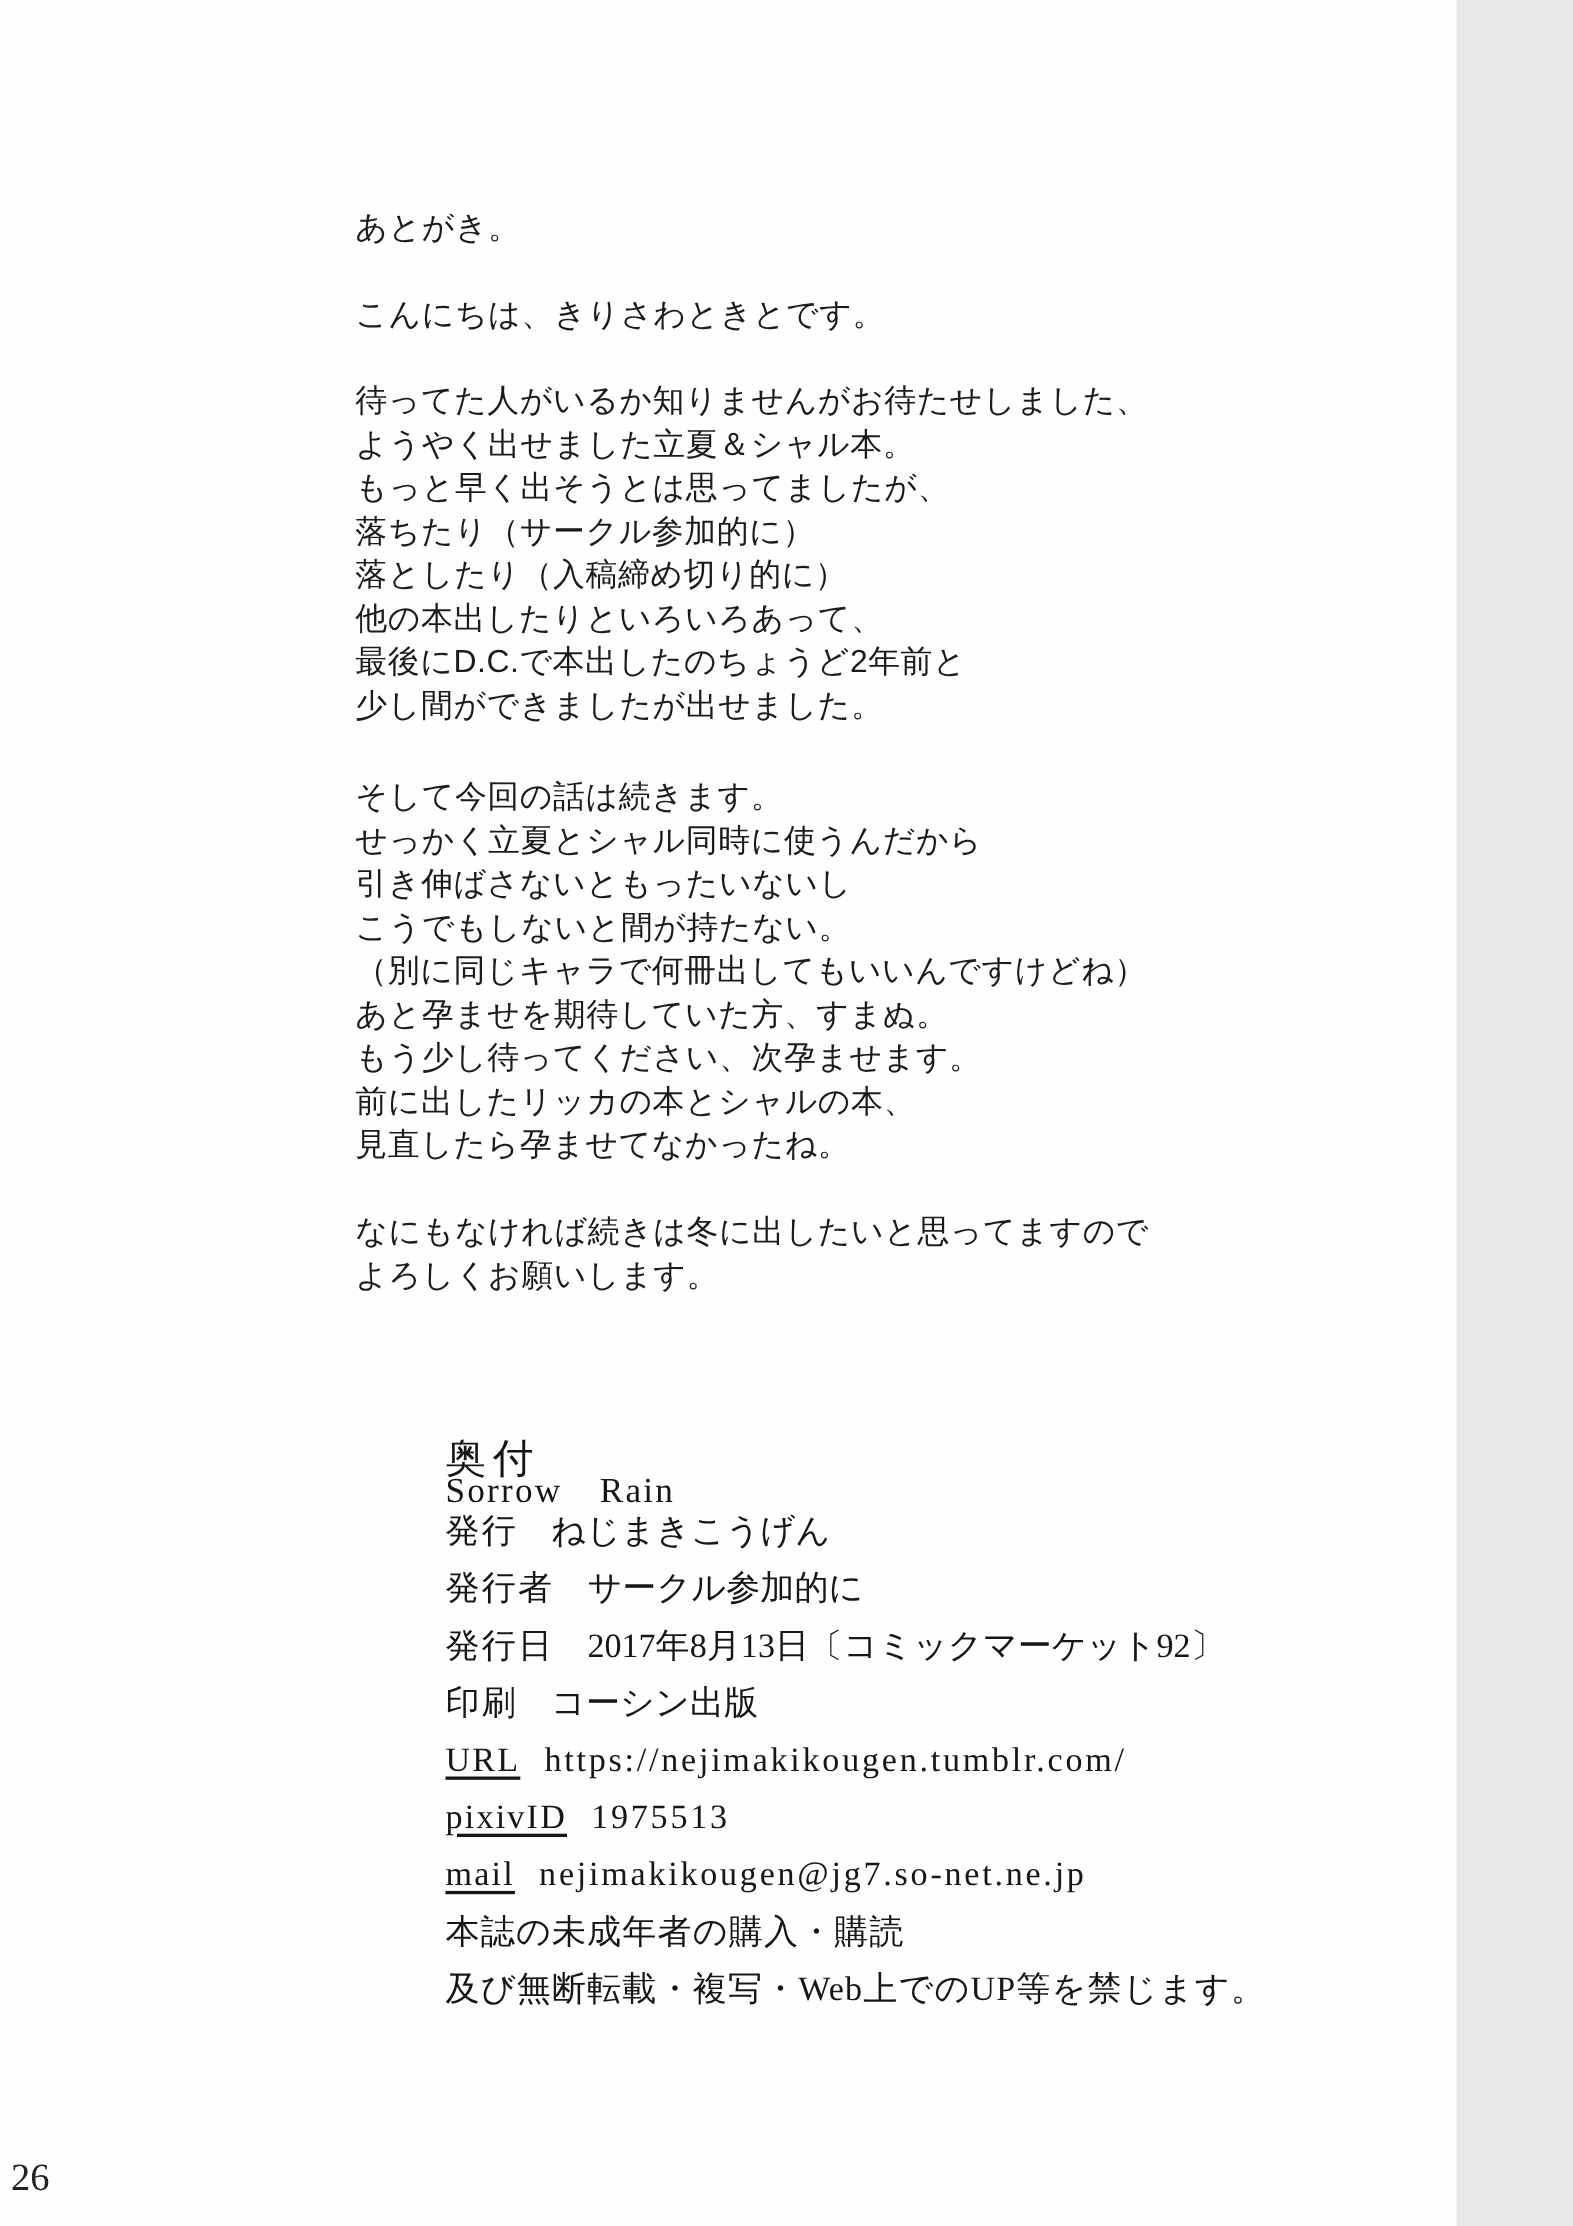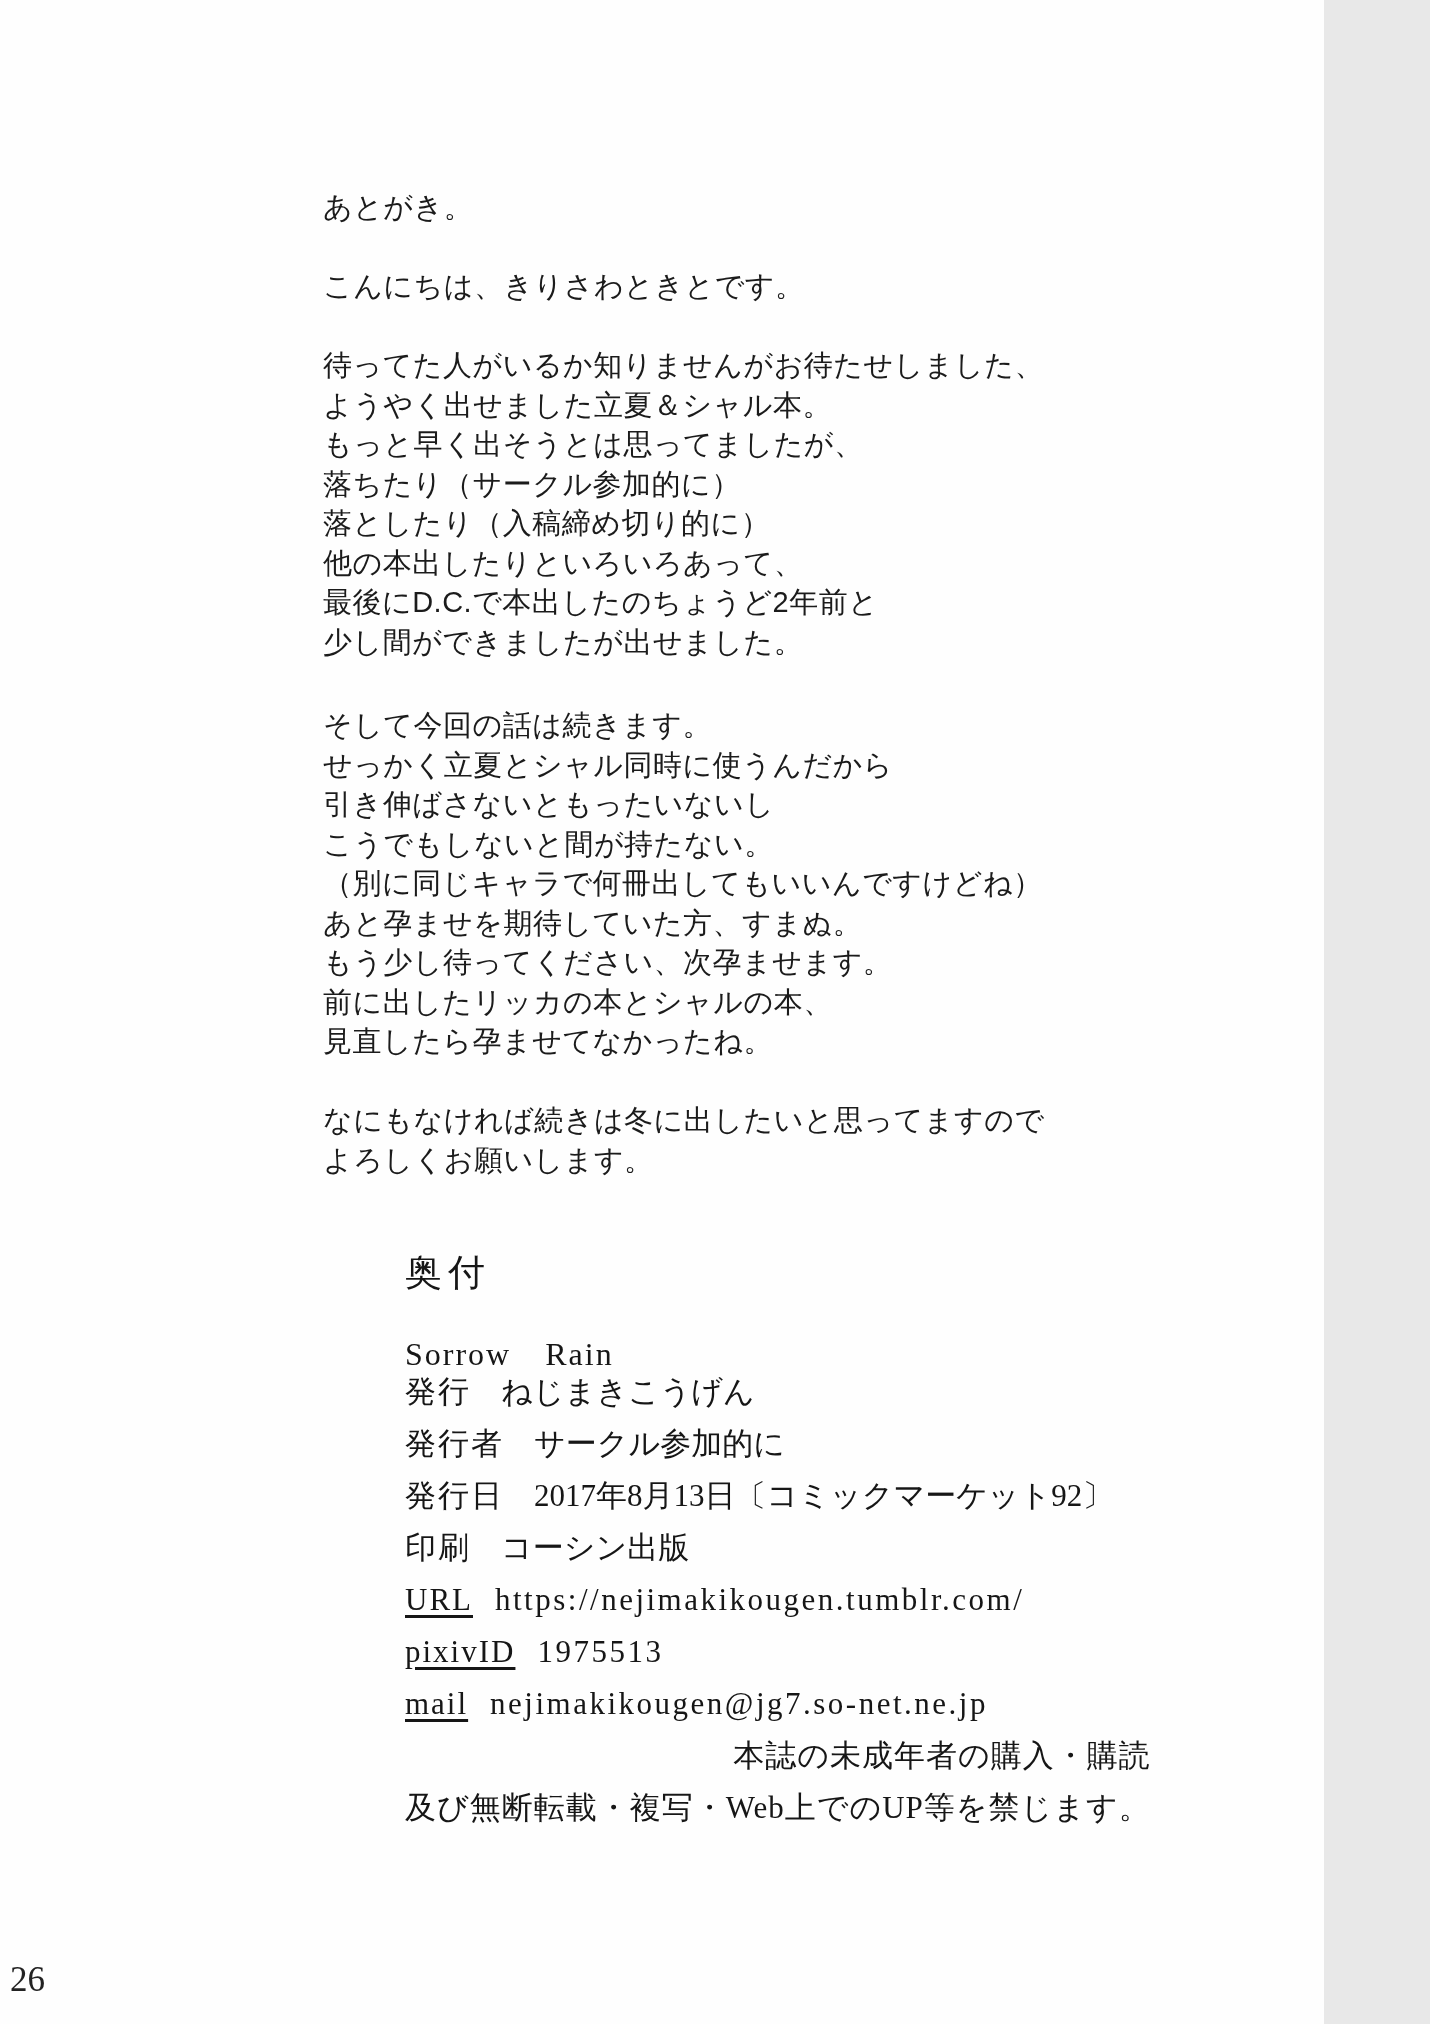--- a/index.html
+++ b/index.html
@@ -31,21 +31,21 @@
   .para:last-child { margin-bottom: 16px; }
   .aline { height: 39.5px; }
   
   .colophon {
     font-family: "Liberation Serif", "DejaVu Serif", serif;
     color: #161616;
   }
   .colophon-heading {
     position: absolute;
     left: 405px;
-    top: 1250px;
+    top: 1304px;
     font-size: 37px;
     line-height: 46px;
     letter-spacing: 6px;
   }
   .book-title {
     position: absolute;
     left: 405px;
     top: 1332px;
     font-size: 32px;
     line-height: 44px;
@@ -63,21 +63,21 @@
   .crow { height: 52px; }
   .clabel { margin-right: 30px; letter-spacing: 2px; }
   .clabel.u {
     text-decoration: underline;
     text-underline-offset: 5px;
     margin-right: 14px;
     padding-right: 8px;
     margin-top: 44px;
   }
   .cvalue.latin { letter-spacing: 2.5px; text-align: right; }
-  .notice-line { height: 52px; letter-spacing: 1px; text-align: right; }
+  .notice-line { height: 52px; letter-spacing: 1px; }
   
   .page-number {
     position: absolute;
     left: 10px;
     top: 1960px;
     font-family: "Liberation Serif", "DejaVu Serif", serif;
     font-size: 35px;
     color: #222;
     text-align: right;
   }

